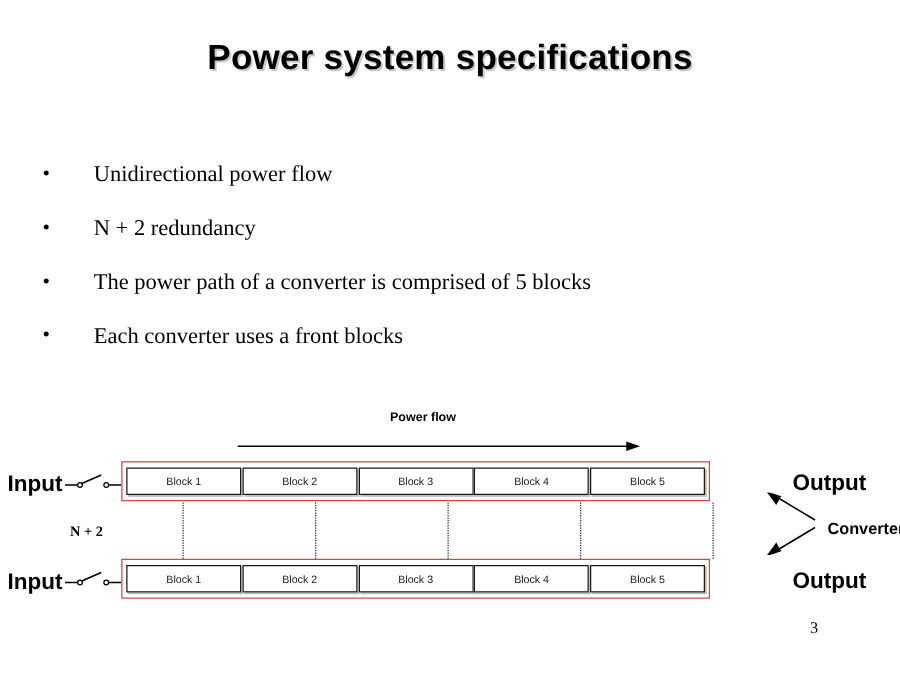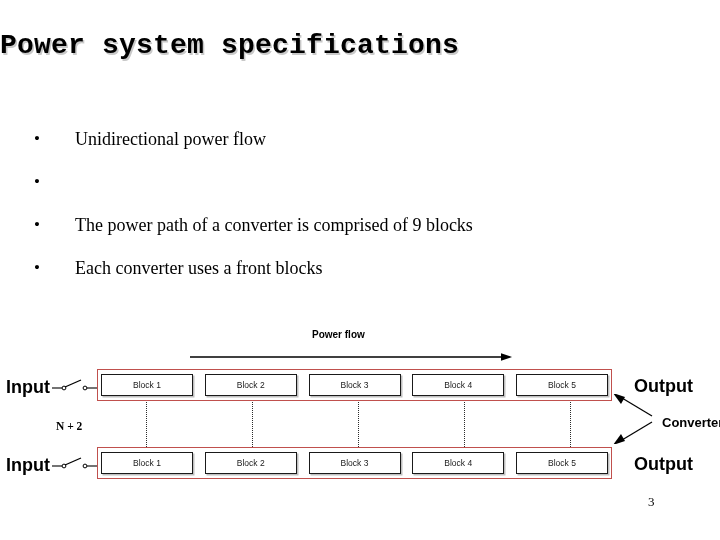--- a/index.html
+++ b/index.html
@@ -14,21 +14,22 @@
     overflow: hidden;
     position: relative;
   }
 
   
   .slide-title {
     position: absolute;
     top: 30px;
     left: 0;
     width: 720px;
-    font-family: Liberation Mono, monospace;
+    text-align: center;
+    font-family: Liberation Sans, sans-serif;
     font-weight: bold;
     font-size: 28px;
     color: #000000;
     letter-spacing: 0.2px;
     text-shadow: 1.5px 1.5px 0 #c9c9c9;
     white-space: nowrap;
   }
 
   
   .bullet-list {
@@ -82,21 +83,21 @@
     position: absolute;
     left: 190px;
     top: 42px;
     width: 322px;
     height: 10px;
   }
 
   .chain {
     position: absolute;
     left: 97px;
-    width: 515px;
+    width: 471px;
     height: 32px;
     border: 1.5px solid #c0504d;
     background: #ffffff;
     box-sizing: border-box;
     display: flex;
     align-items: center;
     justify-content: space-between;
     padding: 0 3px;
   }
   .chain-top { top: 59px; }
@@ -193,25 +194,26 @@
 
   <div class="bullet-list">
 
     <div class="bullet-row">
       <span class="bullet-mark">•</span>
       <span class="bullet-text">Unidirectional power flow</span>
     </div>
 
     <div class="bullet-row">
       <span class="bullet-mark">•</span>
-    </div>
-
-    <div class="bullet-row">
-      <span class="bullet-mark">•</span>
-      <span class="bullet-text">The power path of a converter is comprised of 9 blocks</span>
+      <span class="bullet-text">N + 2 redundancy</span>
+    </div>
+
+    <div class="bullet-row">
+      <span class="bullet-mark">•</span>
+      <span class="bullet-text">The power path of a converter is comprised of 5 blocks</span>
     </div>
 
     <div class="bullet-row">
       <span class="bullet-mark">•</span>
       <span class="bullet-text">Each converter uses a front blocks</span>
     </div>
 
   </div>
 
   <div class="diagram">

